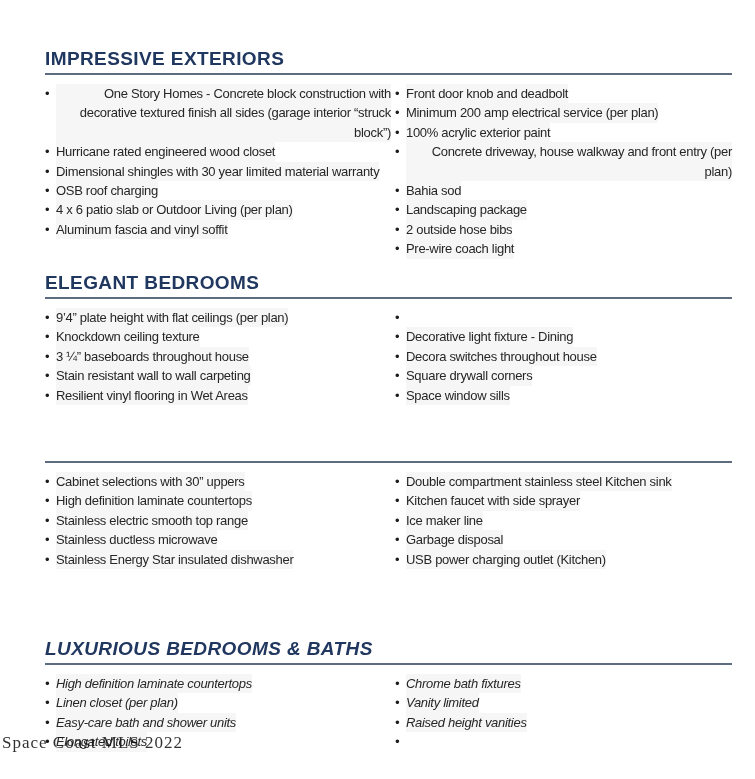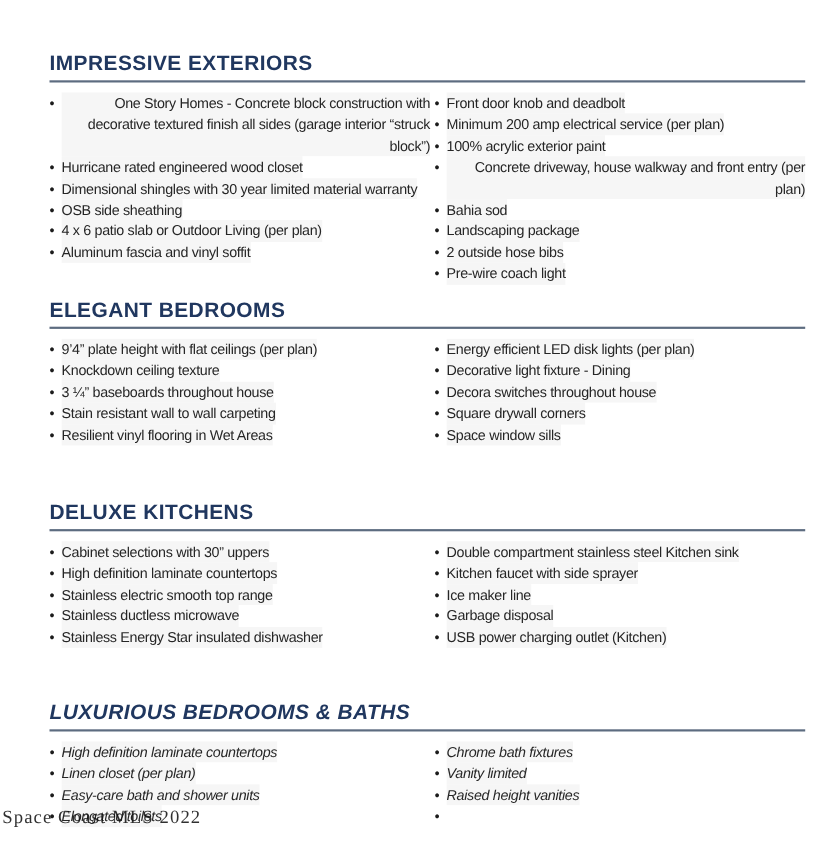--- a/index.html
+++ b/index.html
@@ -90,21 +90,21 @@
           <li class="feature">
             <span class="bullet">•</span>
             <span class="txt">Hurricane rated engineered wood closet</span>
           </li>
           <li class="feature">
             <span class="bullet">•</span>
             <span class="txt">Dimensional shingles with 30 year limited material warranty</span>
           </li>
           <li class="feature">
             <span class="bullet">•</span>
-            <span class="txt">OSB side sheathing</span>
+            <span class="txt">OSB roof charging</span>
           </li>
           <li class="feature">
             <span class="bullet">•</span>
             <span class="txt">4 x 6 patio slab or Outdoor Living (per plan)</span>
           </li>
           <li class="feature">
             <span class="bullet">•</span>
             <span class="txt">Aluminum fascia and vinyl soffit</span>
           </li>
         </ul>
@@ -167,21 +167,20 @@
             <span class="txt">Stain resistant wall to wall carpeting</span>
           </li>
           <li class="feature">
             <span class="bullet">•</span>
             <span class="txt">Resilient vinyl flooring in Wet Areas</span>
           </li>
         </ul>
       <ul class="col right">
           <li class="feature">
             <span class="bullet">•</span>
-            <span class="txt">Energy efficient LED disk lights (per plan)</span>
           </li>
           <li class="feature">
             <span class="bullet">•</span>
             <span class="txt">Decorative light fixture - Dining</span>
           </li>
           <li class="feature">
             <span class="bullet">•</span>
             <span class="txt">Decora switches throughout house</span>
           </li>
           <li class="feature">
@@ -190,21 +189,20 @@
           </li>
           <li class="feature">
             <span class="bullet">•</span>
             <span class="txt">Space window sills</span>
           </li>
         </ul>
     </div>
   </div>
 
   <div class="section" id="section-2">
-    <h2 class="section-title">DELUXE KITCHENS</h2>
     <div class="rule"></div>
     <div class="columns">
       <ul class="col left">
           <li class="feature">
             <span class="bullet">•</span>
             <span class="txt">Cabinet selections with 30” uppers</span>
           </li>
           <li class="feature">
             <span class="bullet">•</span>
             <span class="txt">High definition laminate countertops</span>

